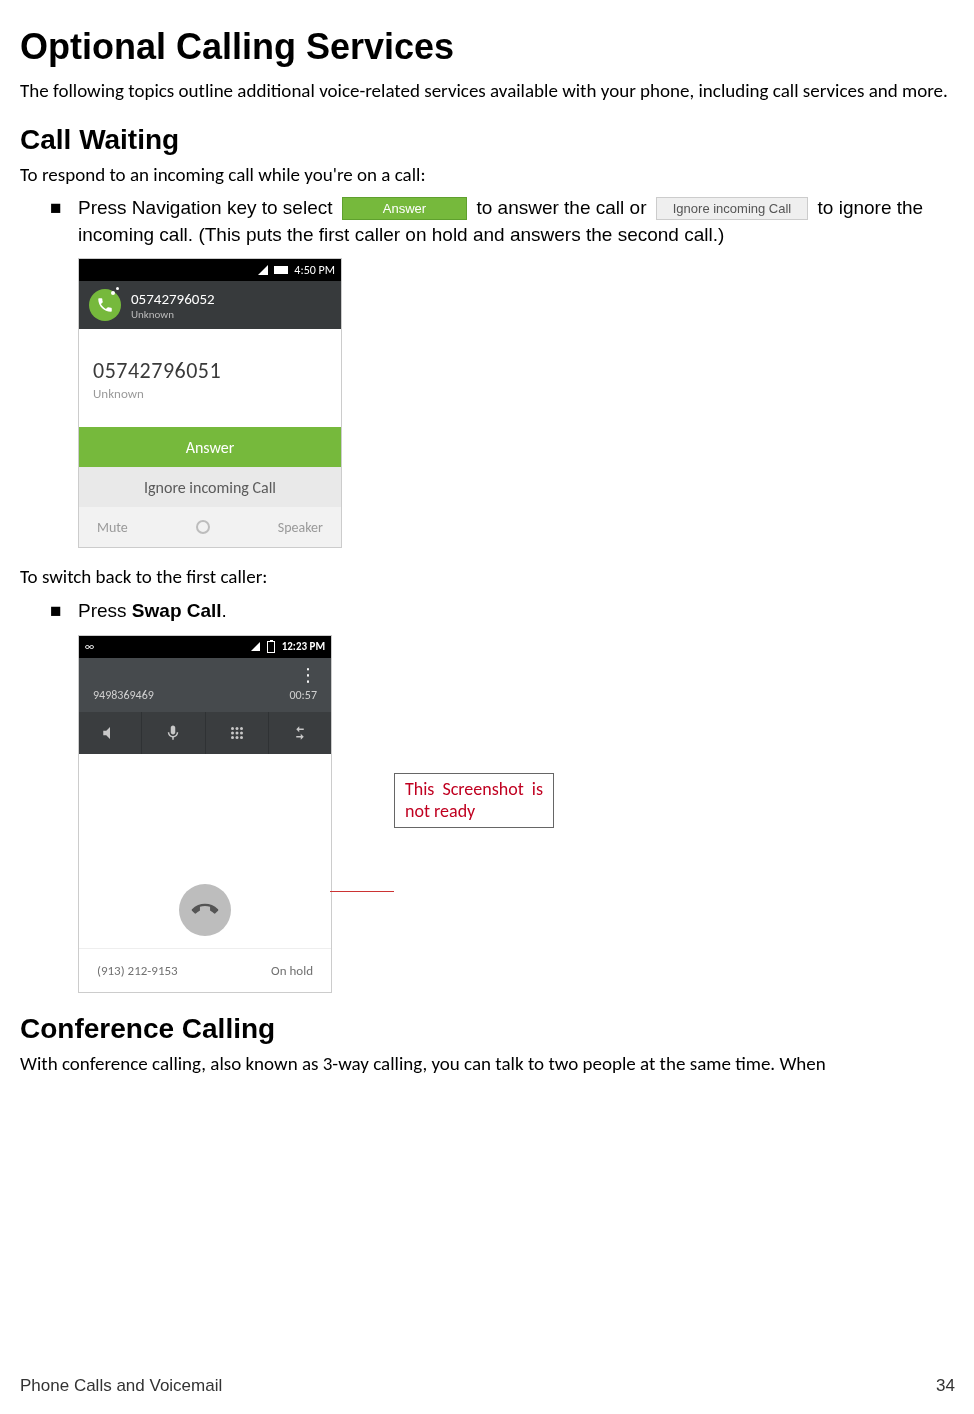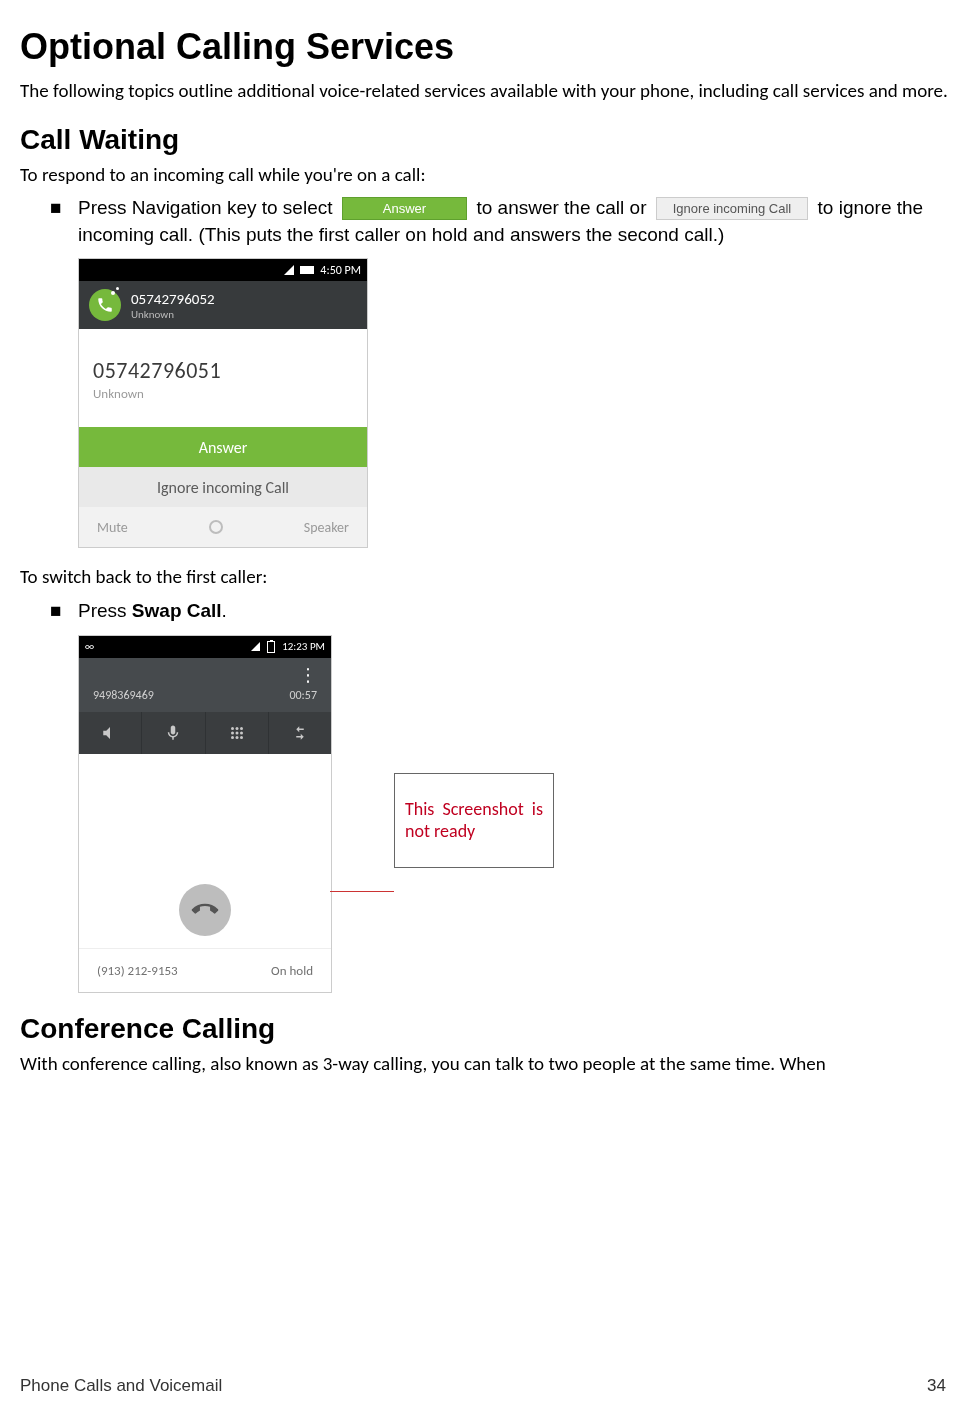--- a/index.html
+++ b/index.html
@@ -13,21 +13,21 @@
   .bullet-row { display: flex; align-items: flex-start; font-family: Arial, Helvetica, sans-serif; font-size: 19px; line-height: 1.4; }
   .bullet-mark { width: 28px; flex: 0 0 28px; }
   .bullet-text { flex: 1; }
   .inline-btn { display: inline-block; vertical-align: middle; border: 1px solid #ccc; font-size: 13px; line-height: 1; padding: 4px 10px; margin: 0 4px; position: relative; top: -1px; }
   .inline-btn.answer { background: #76b93c; color: #fff; border-color: #5fa02e; padding: 4px 40px; }
   .inline-btn.ignore { background: #efefef; color: #555; padding: 4px 16px; }
   .bold { font-weight: bold; font-family: Arial, Helvetica, sans-serif; }
 
   
   .shot { margin: 10px 0 16px 58px; }
-  .ss1 { width: 290px; border: 1px solid #ccc; background: #f2f2f2; }
+  .ss1 { width: 264px; border: 1px solid #ccc; background: #f2f2f2; }
   .ss-statusbar { height: 22px; background: #000; color: #fff; font-size: 12px; display: flex; justify-content: flex-end; align-items: center; padding: 0 6px; gap: 6px; }
   .ss-statusbar .tri { width: 0; height: 0; border-left: 10px solid transparent; border-bottom: 10px solid #fff; }
   .ss-statusbar .bat { width: 14px; height: 8px; background: #fff; border: 1px solid #fff; }
   .ss1-ongoing { background: #373a3c; color: #fff; padding: 8px 10px; display: flex; align-items: center; gap: 10px; }
   .phone-ico { width: 32px; height: 32px; border-radius: 50%; background: #76b93c; display: flex; align-items: center; justify-content: center; position: relative; }
   .phone-ico svg { width: 18px; height: 18px; fill: #fff; }
   .bubble-dot { position: absolute; width: 4px; height: 4px; background: #fff; border-radius: 50%; }
   .bd1 { top: 2px; left: 22px; } .bd2 { top: -2px; left: 27px; width:3px; height:3px; }
   .ss1-ongoing .num { font-size: 15px; text-align: right; }
   .ss1-ongoing .sub { font-size: 11px; color: #bbb; }
@@ -37,41 +37,41 @@
   .ss1-btn { text-align: center; padding: 10px 0; font-size: 16px; border-top: 1px solid #e8e8e8; }
   .ss1-btn.answer { background: #76b93c; color: #fff; border-top-color: #76b93c; }
   .ss1-btn.ignore { background: #e9e9e9; color: #5b5b5b; }
   .ss1-bottombar { background: #f2f2f2; height: 40px; display: flex; align-items: center; justify-content: space-between; padding: 0 18px; color: #9a9a9a; font-size: 14px; }
   .ss1-bottombar .circ { width: 14px; height: 14px; border: 2px solid #bdbdbd; border-radius: 50%; }
 
   
   .shot2-wrap { display: flex; align-items: flex-start; }
   .ss2 { width: 254px; border: 1px solid #ccc; background: #fff; }
   .ss2-status { height: 22px; background: #000; color: #fff; font-size: 11px; display: flex; justify-content: space-between; align-items: center; padding: 0 6px; }
-  .ss2-status .right { display:flex; gap:7px; align-items:center;}
+  .ss2-status .right { display:flex; gap:7px; align-items:center;font-weight:bold;}
   .ss2-status .tri { width: 0; height: 0; border-left: 9px solid transparent; border-bottom: 9px solid #fff; }
   .ss2-status .bat { width: 8px; height: 12px; border: 1px solid #fff; position:relative;}
   .ss2-status .bat::before{content:"";position:absolute;top:-2px;left:2px;width:3px;height:2px;background:#fff;}
   .ss2-dark { background: #464a4d; color: #fff; }
   .ss2-menu { text-align: right; padding: 6px 12px 0 0; font-size: 18px; letter-spacing: 2px; }
   .ss2-title { font-size: 30px; font-weight: 300; padding: 2px 14px 2px 14px; font-style: italic; }
   .ss2-subrow { display: flex; justify-content: space-between; padding: 2px 14px 10px 14px; font-size: 12px; color: #d0d0d0; }
   .ss2-iconrow { display: flex; background: #3a3d3f; }
   .ss2-iconrow .cell { flex:1; height: 42px; display:flex; align-items:center; justify-content:center; border-right:1px solid #2f3234;}
   .ss2-iconrow .cell:last-child{border-right:none;}
   .ss2-iconrow svg { width: 18px; height: 18px; fill: #c8c8c8; }
   .ss2-white { height: 194px; background: #fff; display:flex; align-items:flex-end; justify-content:center; padding-bottom: 12px;}
   .hangup { width: 52px; height: 52px; border-radius: 50%; background: #bdbdbd; display:flex; align-items:center; justify-content:center;}
   .hangup svg { width: 26px; height: 26px; fill: #555; transform: rotate(135deg); }
   .ss2-hold { display:flex; justify-content:space-between; padding: 14px 18px; font-size: 13px; color: #707070; border-top:1px solid #eee;}
 
   .pointer-line { width: 64px; height: 0; border-top: 1px solid #c33; align-self: center; margin-top: 156px; margin-left: -2px; flex:0 0 64px; }
-  .note-box { border: 1px solid #666; padding: 24px 10px; color: #c00020; font-size: 18px; width: 160px; margin-top: 138px; margin-left: 0; line-height:1.25; text-align: justify; }
-
-  .footer { position: absolute; bottom: 18px; left: 20px; right: 28px; display: flex; justify-content: space-between; font-family: Arial, Helvetica, sans-serif; font-size: 17px; color: #333; }
+  .note-box { border: 1px solid #666; padding: 4px 10px; color: #c00020; font-size: 18px; width: 160px; margin-top: 138px; margin-left: 0; line-height:1.25; text-align: justify; }
+
+  .footer { position: absolute; bottom: 18px; left: 20px; right: 19px; display: flex; justify-content: space-between; font-family: Arial, Helvetica, sans-serif; font-size: 17px; color: #333; }
 </style>
 </head>
 <body>
 
 <div class="page">
 
   <h1>Optional Calling Services</h1>
 
   <p class="body">The following topics outline additional voice-related services available with your phone, including call services and more.</p>
 

